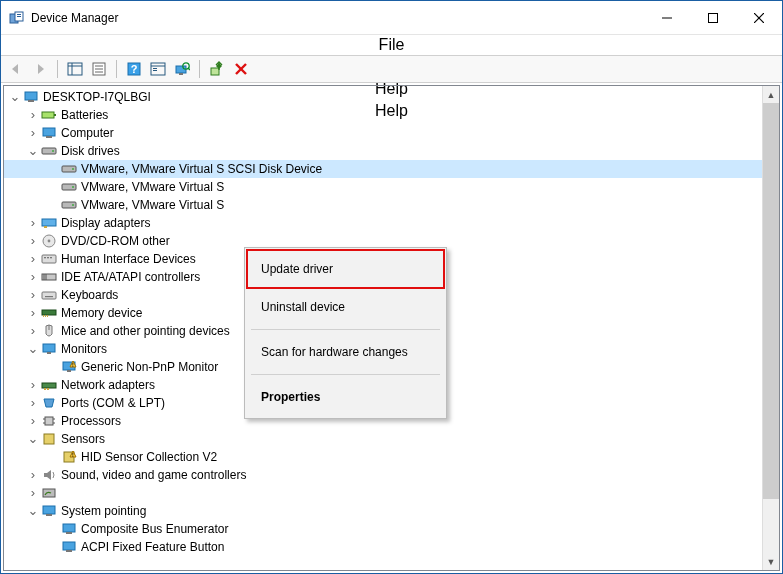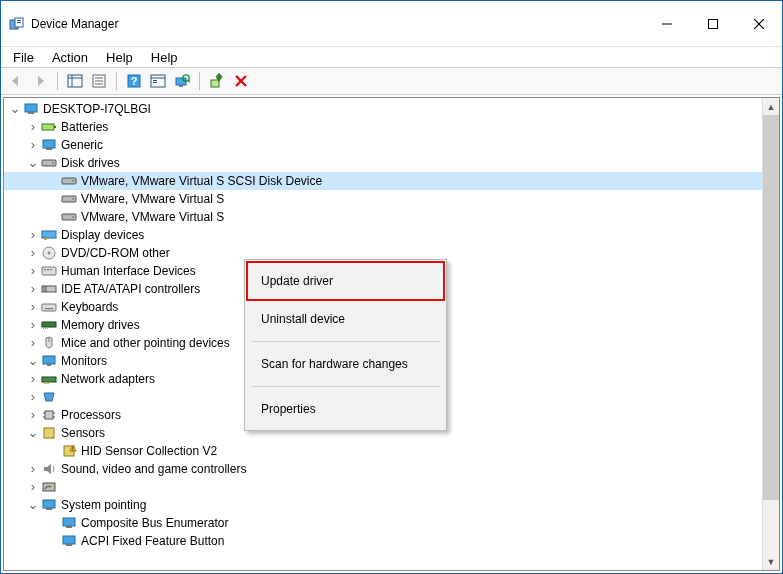--- a/index.html
+++ b/index.html
@@ -14,21 +14,21 @@
     width: 783px;
     height: 574px;
     border: 1px solid #1a5ea3;
     display: flex;
     flex-direction: column;
     background: #fff;
     position: relative;
   }
   
   .titlebar {
-    height: 46px;
+    height: 34px;
     display: flex;
     align-items: center;
     background: #fff;
     border-bottom: 1px solid #e5e5e5;
   }
   .title-icon {
     width: 16px; height: 16px;
     margin: 0 6px 0 8px;
     display:inline-flex;align-items:center;justify-content:center;
   }
@@ -41,21 +41,22 @@
     font-size: 14px;
     cursor: default;
   }
   
   .menubar {
     height: 20px;
     display: flex;
     align-items: center;
     padding: 0 4px;
     gap: 2px;
-    font-size: 13px;
+    font-size: 16px;
+    flex-direction: column;
   }
   .menu-item {
     padding: 1px 8px;
   }
   
   .toolbar {
     height: 28px;
     display: flex;
     align-items: center;
     padding: 2px 4px;
@@ -139,21 +140,21 @@
     width: 203px;
     background: #f2f2f2;
     border: 1px solid #bcbcbc;
     box-shadow: 3px 3px 4px rgba(0,0,0,0.25);
     padding: 2px;
     font-size: 12px;
   }
   .cm-item {
     padding: 12px 14px;
   }
-  .cm-item.bold { font-weight: 400; }
+  .cm-item.bold { font-weight: 700; }
   .cm-item.highlight {
     outline: 2px solid #e10e0e;
     outline-offset: -1px;
   }
   .cm-sep {
     height:1px; background:#d0d0d0; margin:3px 4px;
   }
 </style>
 </head>
 <body>
@@ -290,21 +291,21 @@
       </div>
 
       <div class="node indent-1">
         <span class="expander">›</span>
         <span class="icon">
             <svg viewBox="0 0 16 16">
               <rect x="2" y="3" width="12" height="8" fill="#4aa3e0" stroke="#1a6fab"></rect>
               <rect x="5" y="11" width="6" height="2" fill="#777"></rect>
             </svg>
           </span>
-        <span class="label">Generic</span>
+        <span class="label">Computer</span>
       </div>
 
       <div class="node indent-1">
         <span class="expander">⌄</span>
         <span class="icon">
             <svg viewBox="0 0 16 16">
               <rect x="1" y="5" width="14" height="6" rx="1" fill="#b9b9b9" stroke="#555"></rect>
               <circle cx="12" cy="8" r="1" fill="#4a4"></circle>
             </svg>
           </span>
@@ -343,21 +344,21 @@
       </div>
 
       <div class="node indent-1">
         <span class="expander">›</span>
         <span class="icon">
             <svg viewBox="0 0 16 16">
               <rect x="1" y="4" width="14" height="7" fill="#5fb0e8" stroke="#1a6fab"></rect>
               <rect x="3" y="11" width="3" height="2" fill="#c9a642"></rect>
             </svg>
           </span>
-        <span class="label">Display devices</span>
+        <span class="label">Display adapters</span>
       </div>
 
       <div class="node indent-1">
         <span class="expander">›</span>
         <span class="icon">
             <svg viewBox="0 0 16 16">
               <circle cx="8" cy="8" r="6" fill="#e8e8e8" stroke="#888"></circle>
               <circle cx="8" cy="8" r="1.4" fill="#888"></circle>
             </svg>
           </span>
@@ -403,21 +404,21 @@
       <div class="node indent-1">
         <span class="expander">›</span>
         <span class="icon">
             <svg viewBox="0 0 16 16">
               <rect x="1" y="5" width="14" height="5" fill="#3a7a3a" stroke="#184818"></rect>
               <rect x="2" y="10" width="1" height="2" fill="#c9a642"></rect>
               <rect x="4" y="10" width="1" height="2" fill="#c9a642"></rect>
               <rect x="6" y="10" width="1" height="2" fill="#c9a642"></rect>
             </svg>
           </span>
-        <span class="label">Memory drives</span>
+        <span class="label">Memory device</span>
       </div>
 
       <div class="node indent-1">
         <span class="expander">›</span>
         <span class="icon">
             <svg viewBox="0 0 16 16">
               <path d="M5 3 Q8 1 11 3 L11 11 Q8 15 5 11 Z" fill="#ddd" stroke="#777"></path>
               <line x1="8" y1="2" x2="8" y2="7" stroke="#777"></line>
             </svg>
           </span>
@@ -426,20 +427,32 @@
 
       <div class="node indent-1">
         <span class="expander">⌄</span>
         <span class="icon">
             <svg viewBox="0 0 16 16">
               <rect x="2" y="3" width="12" height="8" fill="#4aa3e0" stroke="#1a6fab"></rect>
               <rect x="6" y="11" width="4" height="2" fill="#777"></rect>
             </svg>
           </span>
         <span class="label">Monitors</span>
+      </div>
+      <div class="node indent-2">
+        <span class="expander none"></span>
+        <span class="icon">
+            <svg viewBox="0 0 16 16">
+              <rect x="2" y="3" width="12" height="8" fill="#4aa3e0" stroke="#1a6fab"></rect>
+              <rect x="6" y="11" width="4" height="2" fill="#777"></rect>
+              <path d="M9 8 L15 8 L12 2 Z" fill="#ffd24a" stroke="#a07000"></path>
+              <text x="12" y="7.6" text-anchor="middle" font-size="5.3" font-weight="bold" fill="#000">!</text>
+            </svg>
+          </span>
+        <span class="label">Generic Non-PnP Monitor</span>
       </div>
 
       <div class="node indent-1">
         <span class="expander">›</span>
         <span class="icon">
             <svg viewBox="0 0 16 16">
               <rect x="1" y="6" width="14" height="5" fill="#4a8a4a" stroke="#184818"></rect>
               <rect x="3" y="11" width="2" height="2" fill="#c9a642"></rect>
               <rect x="6" y="11" width="2" height="2" fill="#c9a642"></rect>
             </svg>
@@ -447,20 +460,21 @@
         <span class="label">Network adapters</span>
       </div>
 
       <div class="node indent-1">
         <span class="expander">›</span>
         <span class="icon">
             <svg viewBox="0 0 16 16">
               <path d="M3 4 L13 4 L11 12 L5 12 Z" fill="#5aa0d8" stroke="#1a6fab"></path>
             </svg>
           </span>
+        <span class="label">Ports (COM &amp; LPT)</span>
       </div>
 
       <div class="node indent-1">
         <span class="expander">›</span>
         <span class="icon">
             <svg viewBox="0 0 16 16">
               <rect x="4" y="4" width="8" height="8" fill="#ccc" stroke="#555"></rect>
               <line x1="2" y1="6" x2="4" y2="6" stroke="#555"></line>
               <line x1="2" y1="10" x2="4" y2="10" stroke="#555"></line>
               <line x1="12" y1="6" x2="14" y2="6" stroke="#555"></line>

